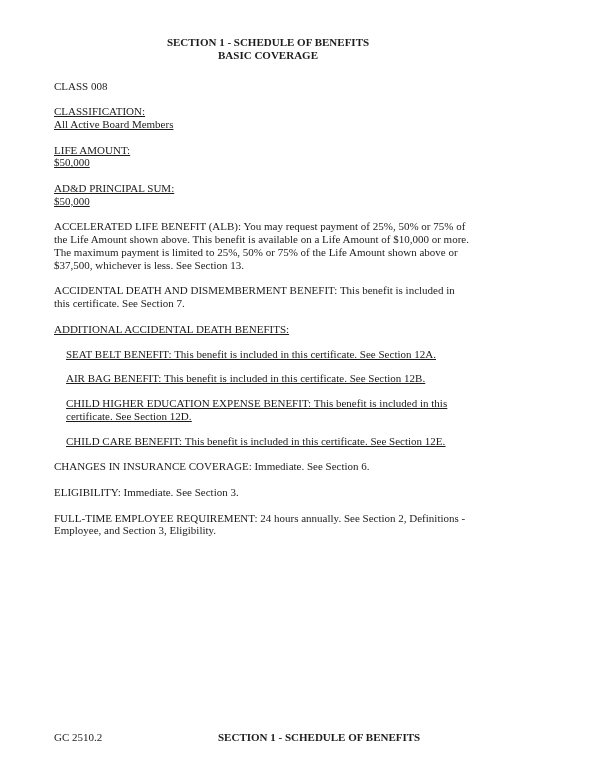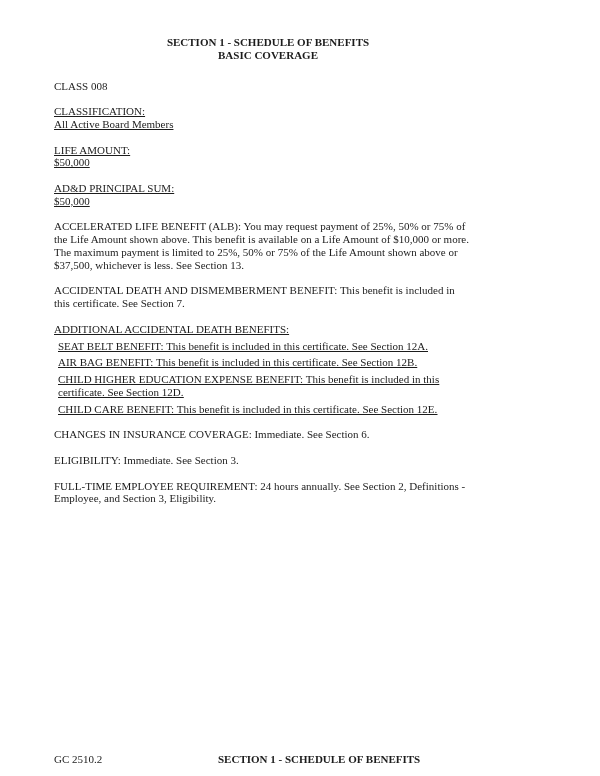--- a/index.html
+++ b/index.html
@@ -24,28 +24,27 @@
   .bold { font-weight: bold; }
   .doc-header {
     margin-bottom: 18px;
     
     margin-left: -16px;
     margin-right: -28px;
   }
   .para { margin: 0 0 12.8px 0; }
   .para div { margin: 0; text-decoration: underline; }
   .indent-group { margin-left: 34px; }
-  .indent-group .sub { margin: 4px; }
+  .indent-group .sub { margin: 12px; }
   .footer {
     position: absolute;
     top: 731px;
     left: 0;
     width: 600px;
     height: 14px;
-    margin-top: 22px;
   }
   .footer-code { position: absolute; left: 54px; top: 0; }
   .footer-title { position: absolute; left: 218px; top: 0; font-weight: bold; }
 </style>
 </head>
 <body>
 
 <div class="page">
 
   <div class="doc-header center">

